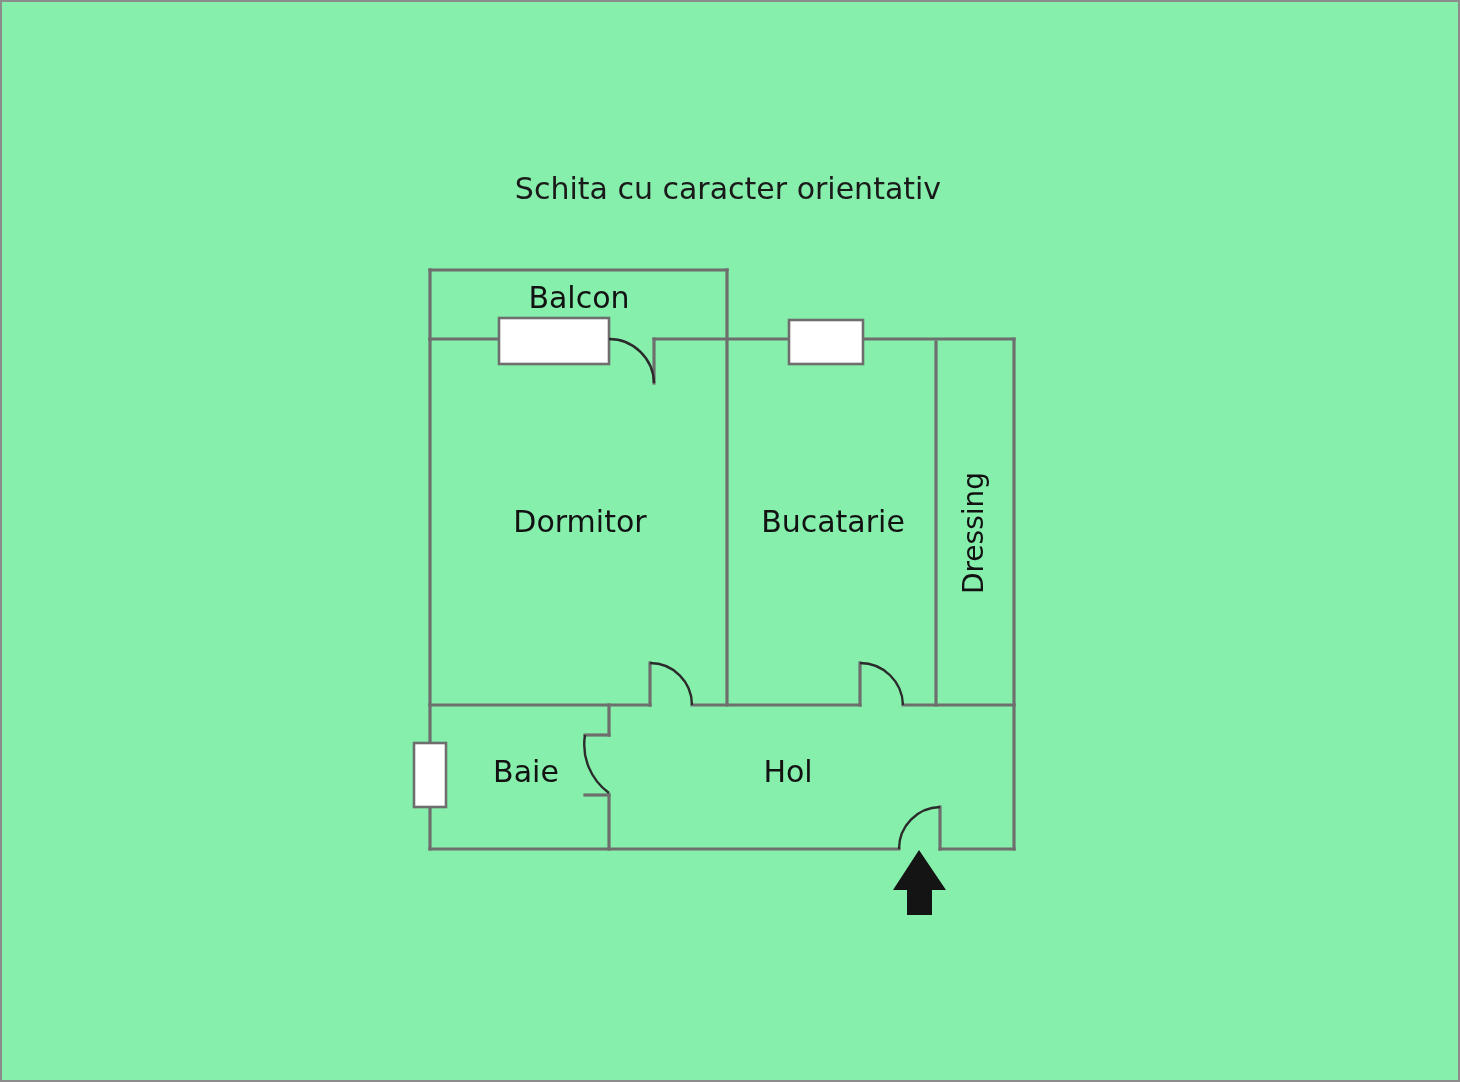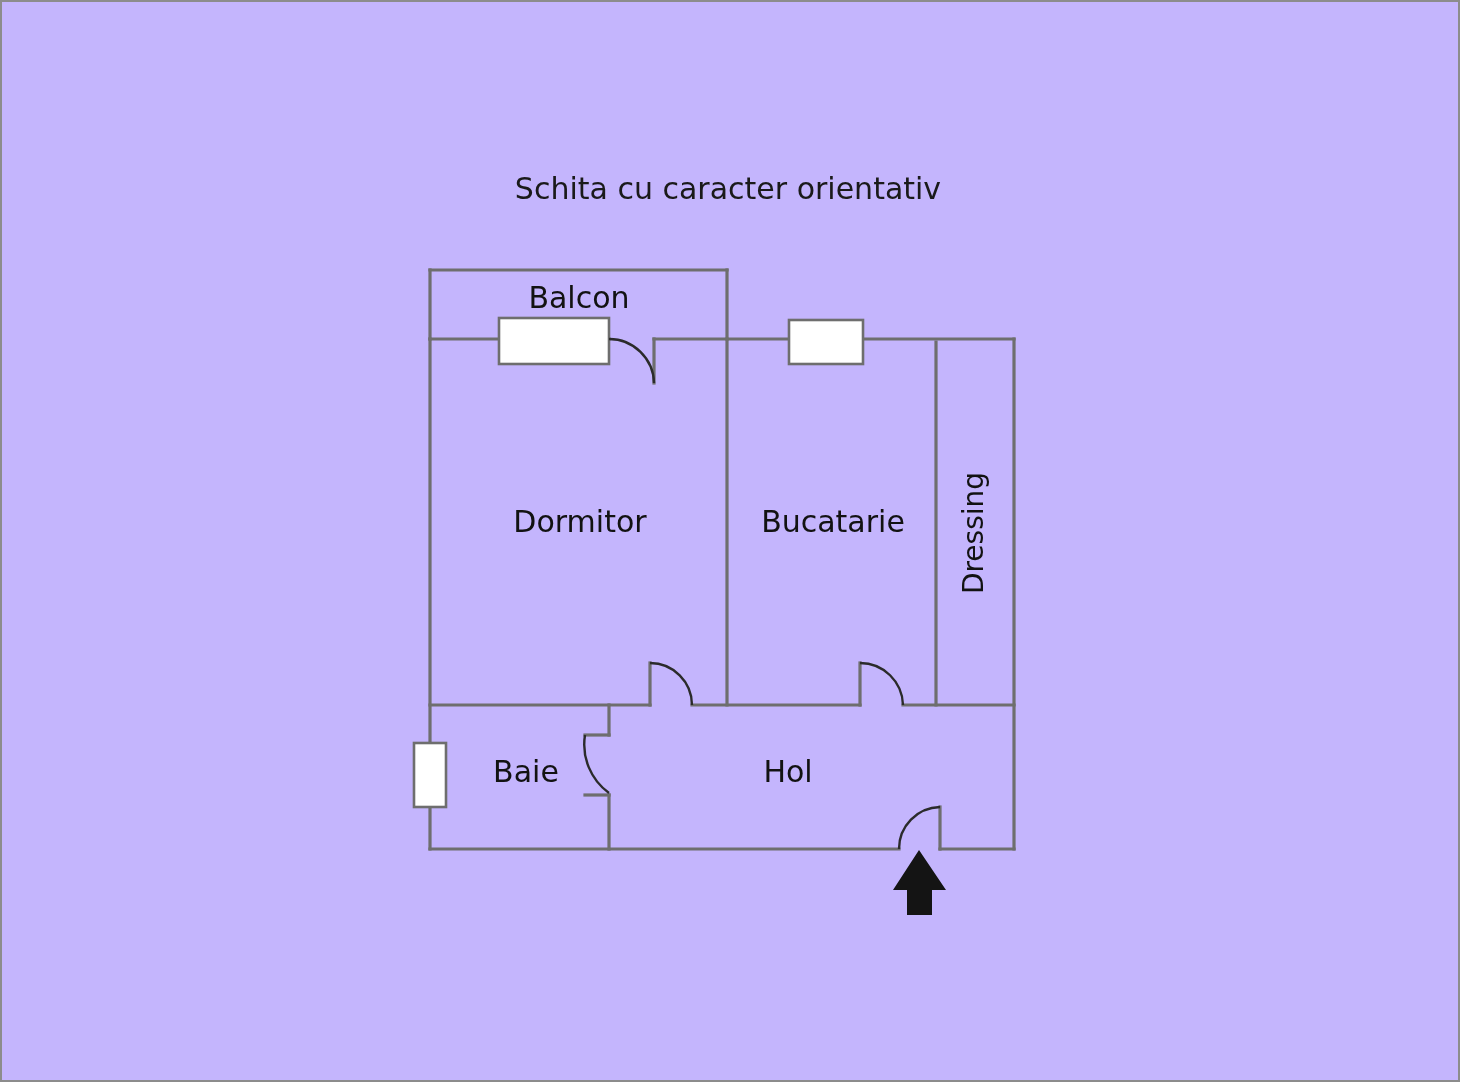--- a/index.html
+++ b/index.html
@@ -10,21 +10,21 @@
   body {
     width: 1460px;
     height: 1082px;
     font-family: "DejaVu Sans", sans-serif;
     overflow: hidden;
   }
   #page {
     position: relative;
     width: 1460px;
     height: 1082px;
-    background: #c4b5fd;
+    background: #86efac;
     box-sizing: border-box;
     border: 2px solid #8c8c8c;
   }
   #plan-svg {
     position: absolute;
     left: 0;
     top: 0;
     width: 1460px;
     height: 1082px;
     display: block;

